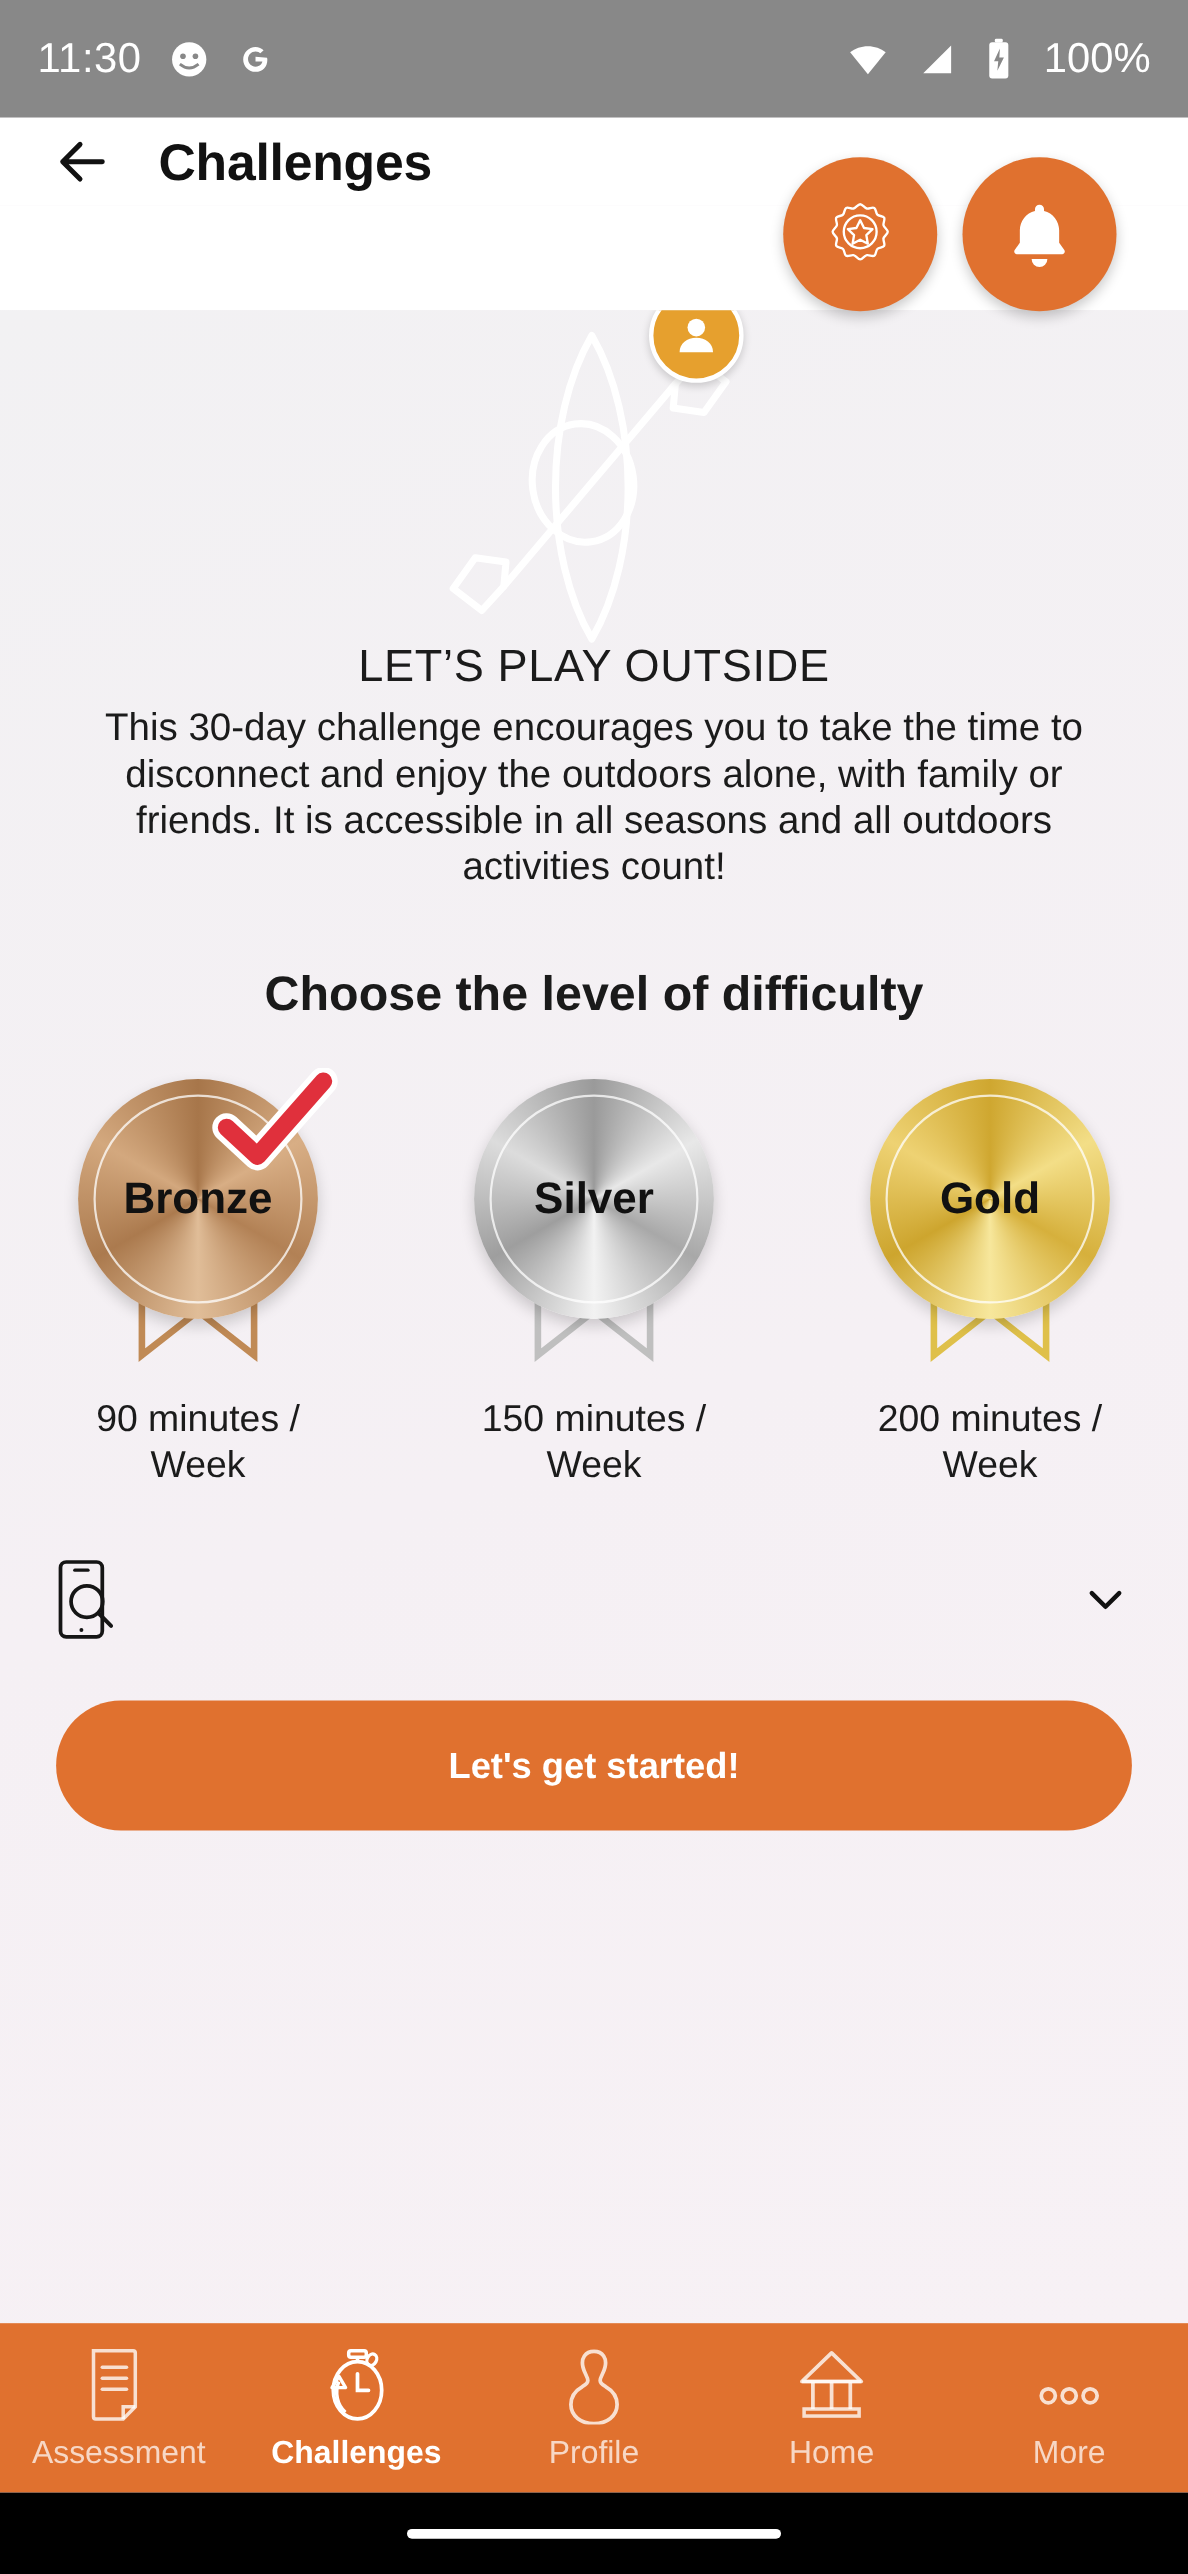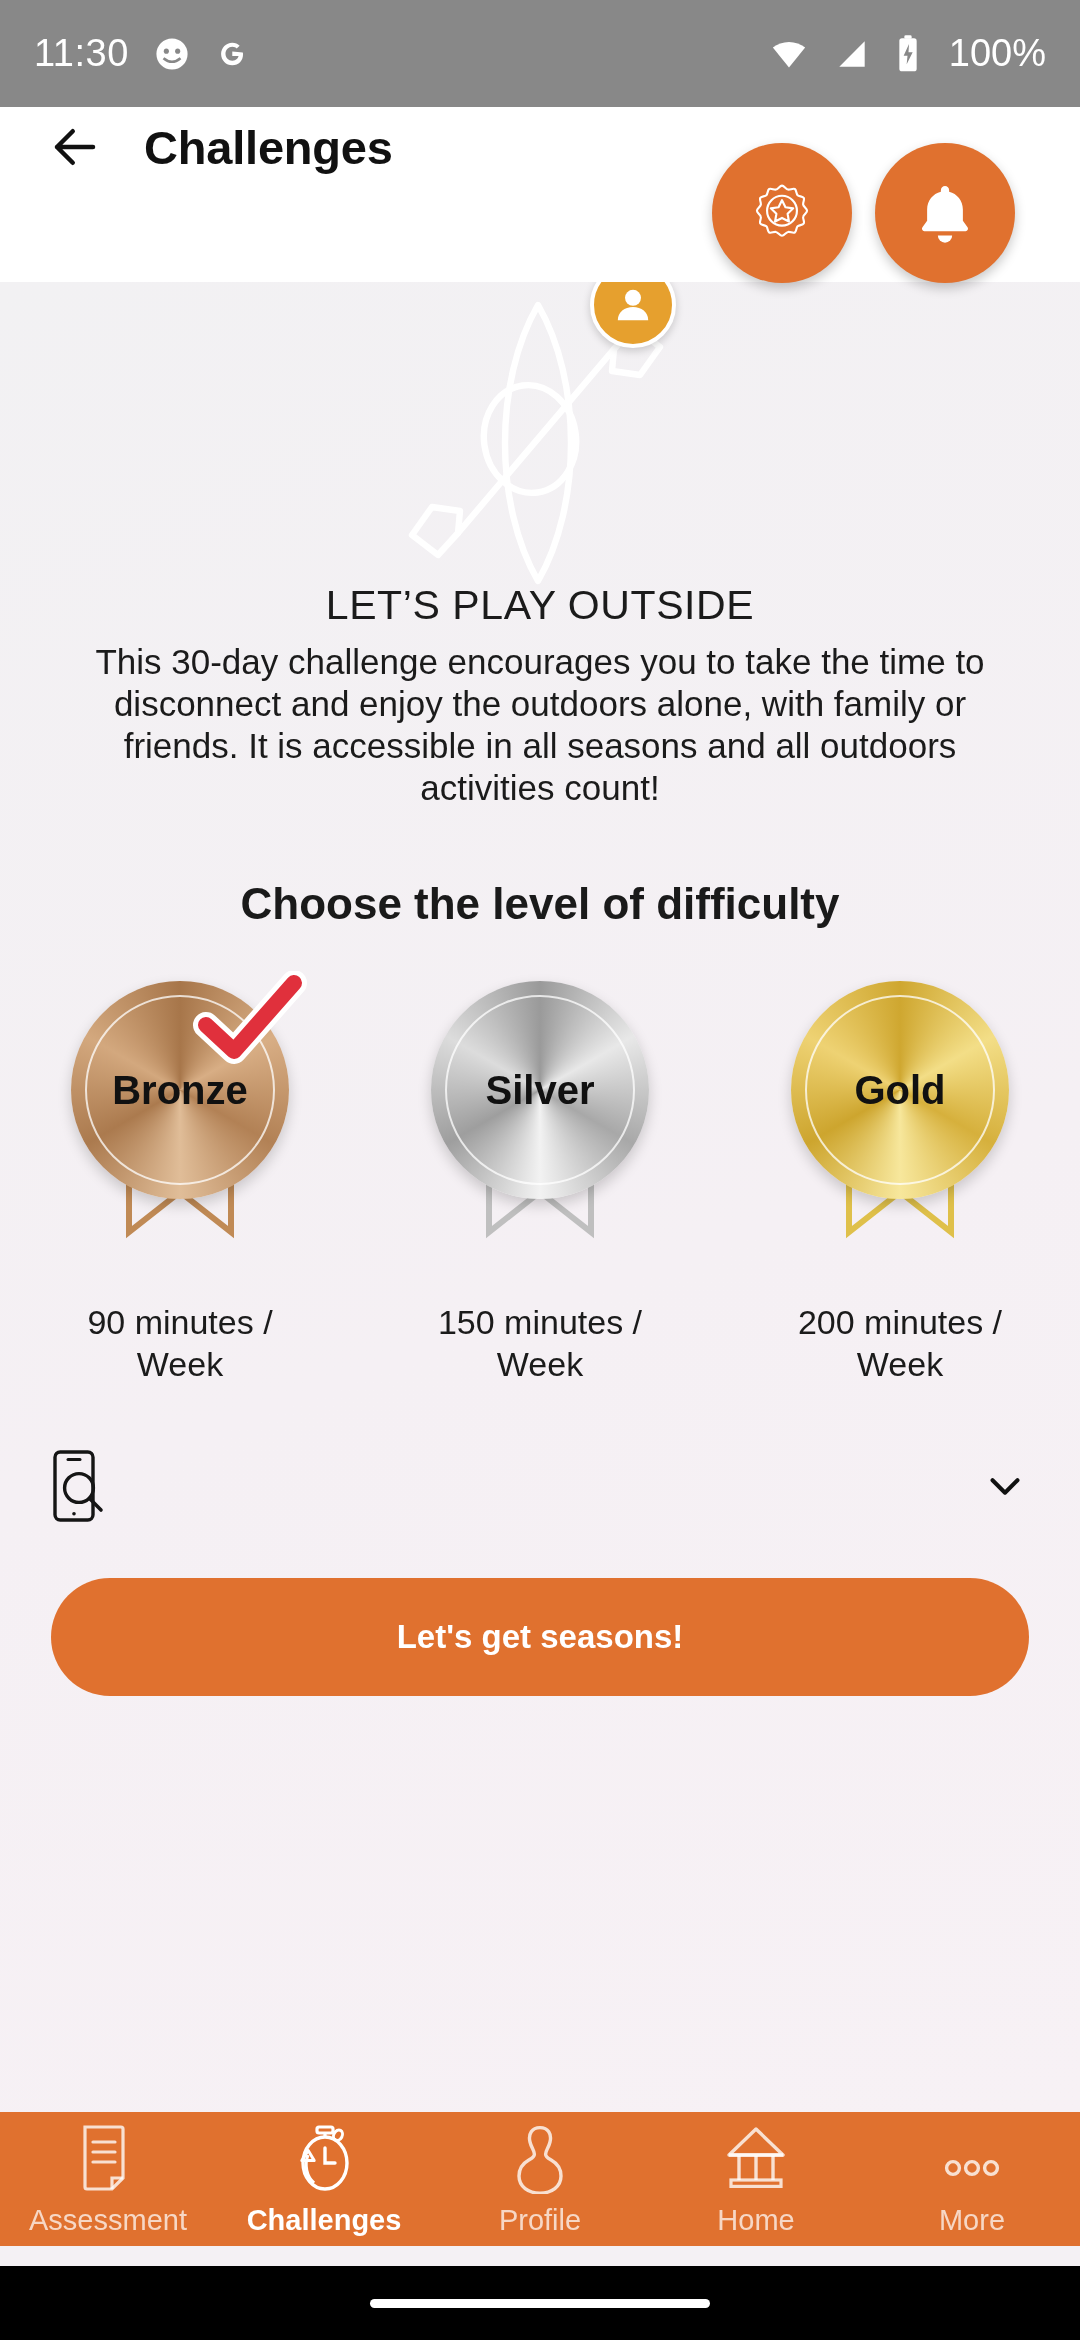--- a/index.html
+++ b/index.html
@@ -71,21 +71,21 @@
     margin:12px auto 0; width:960px; text-align:center;
     font-size:35px; line-height:42px; color:#1b1b1b;
   }
 
   .section-head{
     margin-top:70px; text-align:center; font-size:44px; font-weight:700; color:#1a1a1a;
   }
 
   
   .medals{ margin-top:52px; display:flex; }
-  .medal-col{ flex:1; display:flex; flex-direction:column; align-items:center; cursor:pointer; position:relative;gap:32px; }
+  .medal-col{ flex:1; display:flex; flex-direction:column; align-items:center; cursor:pointer; position:relative; }
   .medal-wrap{ position:relative; width:250px; height:270px; display:flex; justify-content:center; }
   .ribbon{ position:absolute; top:135px; left:50%; transform:translateX(-50%); }
   .disc{
     position:absolute; top:0; left:50%; transform:translateX(-50%);
     width:218px; height:218px; border-radius:50%;
     display:flex; align-items:center; justify-content:center;
     box-shadow:0 6px 14px rgba(0,0,0,0.18);
     z-index:3;
   }
   .disc::after{
@@ -121,21 +121,21 @@
   
   .cta{
     margin:55px auto 0; width:978px; height:118px; border-radius:59px;
     background:#e0712f; color:#ffffff; font-size:33px; font-weight:600;
     display:flex; align-items:center; justify-content:center; cursor:pointer;
     border:none; font-family:"Liberation Sans", sans-serif;
   }
 
   
   .bottomnav{
-    position:absolute; top:2112px; left:0; width:1080px; height:134px;
+    position:absolute; top:2112px; left:0; width:1080px; height:154px;
     background:#e0712f; display:flex; align-items:center;
   }
   .nav-item{
     flex:1; display:flex; flex-direction:column; align-items:center; justify-content:center;
     gap:10px; cursor:pointer; height:100%;
   }
   .nav-label{ font-size:29px; color:rgba(255,255,255,0.72); }
   .nav-item.active .nav-label{ color:#ffffff; font-weight:700; }
   .nav-icon{ height:72px; display:flex; align-items:flex-end; }
 
@@ -281,21 +281,21 @@
         <line x1="8" y1="5.2" x2="14" y2="5.2" stroke="#151515" stroke-width="1.5" stroke-linecap="round"></line>
         <circle cx="13.5" cy="19.5" r="7.2" fill="none" stroke="#151515" stroke-width="1.7"></circle>
         <line x1="18.8" y1="24.8" x2="24.5" y2="30.5" stroke="#151515" stroke-width="1.8" stroke-linecap="round"></line>
         <circle cx="11" cy="32.4" r="0.9" fill="#151515"></circle>
       </svg>
       <svg class="chevron" width="46" height="46" viewBox="0 0 24 24">
         <path d="M5.5 9 L12 15.5 L18.5 9" fill="none" stroke="#111" stroke-width="2.1" stroke-linecap="round" stroke-linejoin="round"></path>
       </svg>
     </div>
 
-    <button class="cta">Let's get seasons!</button>
+    <button class="cta">Let's get started!</button>
 
   </div>
 
   <div class="bottomnav">
 
     <div class="nav-item">
       <span class="nav-icon">
         <svg width="62" height="70" viewBox="0 0 31 35">
           <path d="M4 1.5 h18 a1 1 0 0 1 1 1 V27 l-5.5 5.5 H5 a1 1 0 0 1-1-1 Z" fill="none" stroke="rgba(255,255,255,0.78)" stroke-width="1.6"></path>
           <path d="M23 27 h-5.5 V32.5" fill="none" stroke="rgba(255,255,255,0.78)" stroke-width="1.6"></path>

